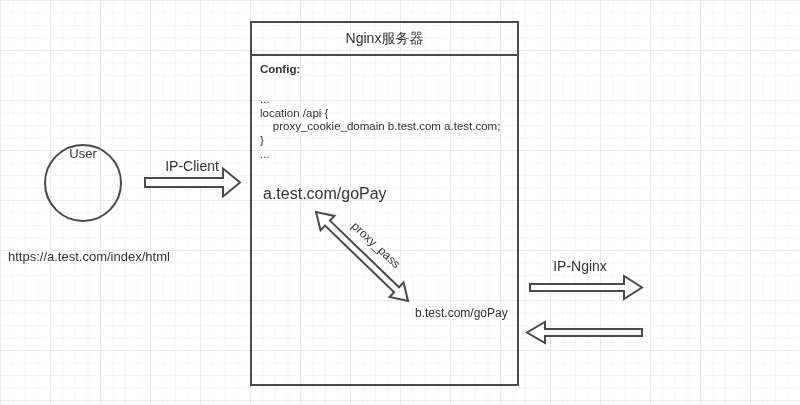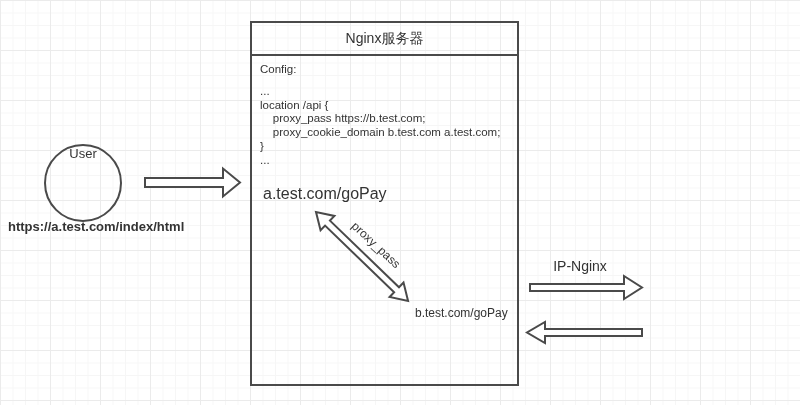--- a/index.html
+++ b/index.html
@@ -17,40 +17,40 @@
   }
   .abs{position:absolute;}
   .arrows{position:absolute;left:0;top:0;width:800px;height:405px;}
 
   
   .user-circle{
     left:44px;top:144px;width:78px;height:78px;border:2px solid #4a4a4a;
     border-radius:50%;box-sizing:border-box;display:flex;
     justify-content:center;font-size:13px;background:transparent;
   }
-  .user-url{left:8px;top:219px;font-size:13px;font-weight:bold;white-space:nowrap;}
+  .user-url{left:8px;top:249px;font-size:13px;font-weight:normal;white-space:nowrap;}
 
   
   .lbl{white-space:nowrap;}
   .ip-client{left:142px;top:158px;width:100px;text-align:center;font-size:14px;}
   .ip-nginx{left:530px;top:258px;width:100px;text-align:center;font-size:14px;}
   .proxy-pass{left:331px;top:238px;width:90px;text-align:center;font-size:12px;
     transform:rotate(43deg);}
 
   
   .nginx-box{
     left:250px;top:21px;width:269px;height:365px;border:2px solid #4a4a4a;
     box-sizing:border-box;background:transparent;
   }
   .box-header{
     height:31px;border-bottom:2px solid #4a4a4a;display:flex;align-items:center;
     justify-content:center;font-size:14px;
   }
   .config{padding:7px 8px;font-size:11.5px;line-height:13.8px;}
-  .cfg-h{font-weight:normal;margin-bottom:8px;}
+  .cfg-h{font-weight:bold;margin-bottom:16px;}
   .cfg-line{white-space:pre;}
   .a-gopay{left:263px;top:185px;font-size:16px;}
   .b-gopay{left:415px;top:306px;font-size:12px;}
 
   
   .backend-box{
     left:658px;top:185px;width:122px;height:200px;border:2px solid #4a4a4a;
     box-sizing:border-box;background:transparent;
   }
   .backend-box .box-header{font-size:13px;height:30px;}
@@ -72,30 +72,30 @@
     <g transform="translate(316,212) rotate(44)">
       <polygon points="16,-3.5 112,-3.5 112,-10 128,0 112,10 112,3.5 16,3.5 16,10 0,0 16,-10" fill="#ffffff" stroke="#4a4a4a" stroke-width="2"></polygon>
     </g>
   </svg>
 
   <div class="abs user-circle">
     <span>User</span>
   </div>
   <div class="abs user-url">https://a.test.com/index/html</div>
 
+  <div class="abs lbl ip-client">IP-Client</div>
   <div class="abs lbl ip-nginx">IP-Nginx</div>
   <div class="abs lbl proxy-pass">proxy_pass</div>
 
   <div class="abs nginx-box">
     <div class="box-header">Nginx服务器</div>
     <div class="config">
       <div class="cfg-h">Config:</div>
       <div class="cfg-line">...</div>
       <div class="cfg-line">location /api {</div>
-      <div class="cfg-line">    proxy_pass https://b.test.com;</div>
       <div class="cfg-line">    proxy_cookie_domain b.test.com a.test.com;</div>
       <div class="cfg-line">}</div>
       <div class="cfg-line">...</div>
     </div>
   </div>
   <div class="abs lbl a-gopay">a.test.com/goPay</div>
   <div class="abs lbl b-gopay">b.test.com/goPay</div>
 
 
 </div>

